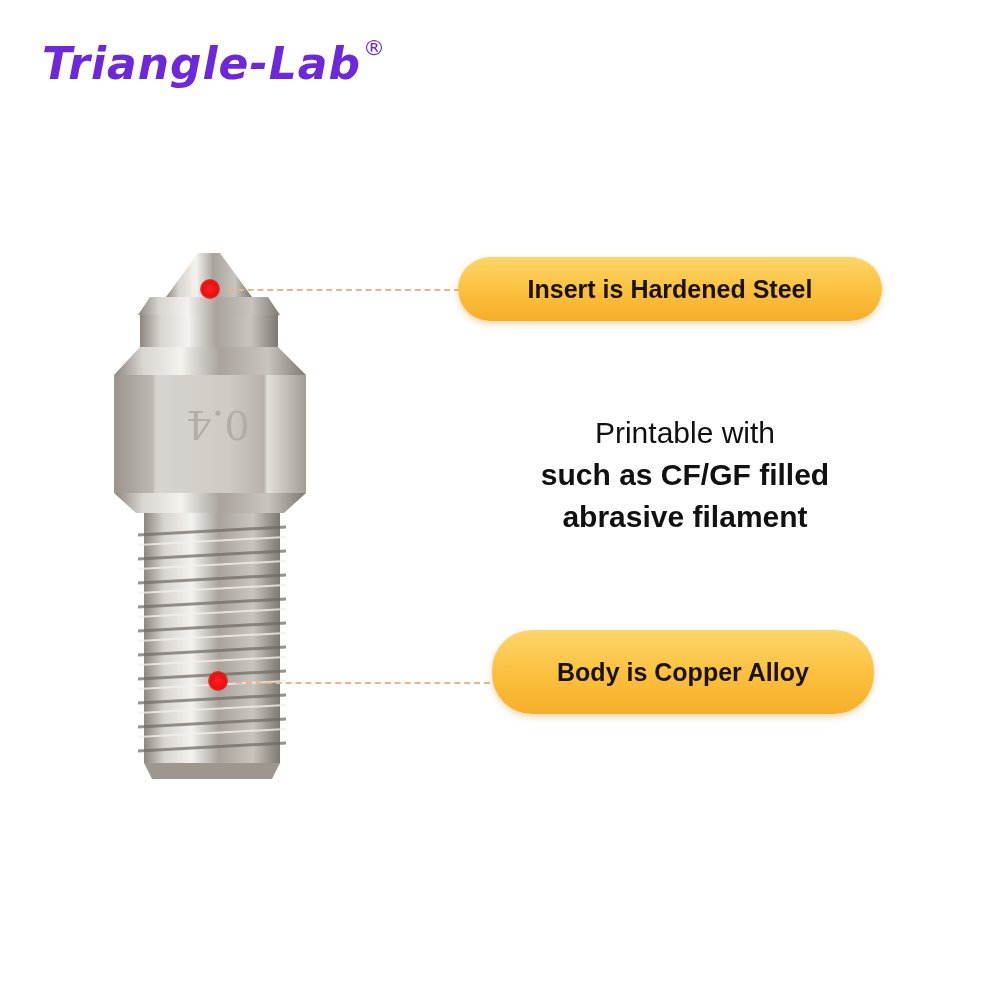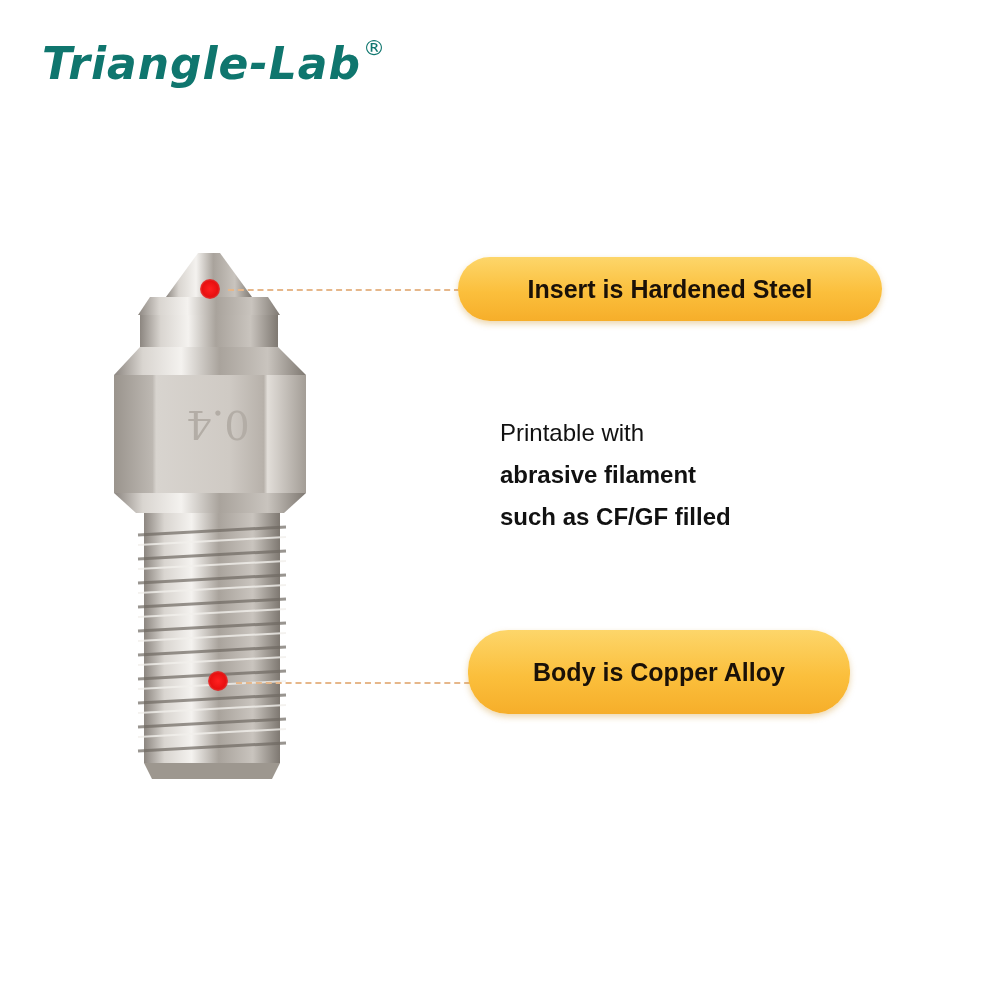--- a/index.html
+++ b/index.html
@@ -1,22 +1,22 @@
 <!DOCTYPE html>
 <html><head>
 <meta charset="utf-8">
 <style>
   html, body { margin:0; padding:0; }
   body { width:1000px; height:1000px; background:#ffffff; position:relative; overflow:hidden; font-family:"Liberation Sans", sans-serif; }
-  .logo { position:absolute; left:42px; top:38px; font-family:"DejaVu Sans", sans-serif; font-weight:bold; font-style:italic; font-size:44px; color:#0f766e; letter-spacing:1px; }
+  .logo { position:absolute; left:42px; top:38px; font-family:"DejaVu Sans", sans-serif; font-weight:bold; font-style:italic; font-size:44px; color:#6d28d9; letter-spacing:1px; }
   .logo sup { font-size:22px; font-weight:normal; font-style:normal; position:relative; top:-8px; margin-left:2px; }
   .pill { position:absolute; border-radius:40px; background:linear-gradient(180deg,#fdd66a 0%,#fbbf3c 55%,#f6ae2a 100%); box-shadow:0 3px 6px rgba(200,140,30,0.35); display:flex; align-items:center; justify-content:center; text-align:center; color:#1a1108; font-weight:bold; }
   .pill1 { left:458px; top:257px; width:424px; height:64px; font-size:25px; }
-  .pill2 { left:468px; top:630px; width:382px; height:84px; font-size:25px; line-height:30px; flex-direction:column; }
-  .mid { position:absolute; left:500px; top:412px; width:370px; font-size:24px; line-height:42px; color:#111; }
+  .pill2 { left:492px; top:630px; width:382px; height:84px; font-size:25px; line-height:30px; flex-direction:column; }
+  .mid { position:absolute; left:500px; top:412px; width:370px; text-align:center; font-size:30px; line-height:42px; color:#111; }
   .mid .l1 { font-weight:normal; }
   .mid .b { font-weight:bold; }
   .dash { position:absolute; height:0; border-top:2px dashed #e6b78a; }
   .dot { position:absolute; width:20px; height:20px; border-radius:50%; background:radial-gradient(circle,#ff2020 0%,#e81010 55%,rgba(240,40,40,0.3) 100%); }
 </style>
 </head>
 <body>
 
 <div class="logo"><span>Triangle-Lab</span><sup>®</sup></div>
 
@@ -81,19 +81,19 @@
 <div class="dash" style="left:228px;top:289px;width:232px"></div>
 <div class="dot" style="left:208px;top:671px"></div>
 <div class="dash" style="left:236px;top:682px;width:254px"></div>
 
 <div class="pill pill1">
     <span>Insert is Hardened Steel</span>
   </div>
 
 <div class="mid">
   <div class="l1">Printable with</div>
+  <div class="b">such as CF/GF filled</div>
   <div class="b">abrasive filament</div>
-  <div class="b">such as CF/GF filled</div>
 </div>
 
 <div class="pill pill2">
   <div>Body is Copper Alloy</div>
 </div>
 
 </body></html>

